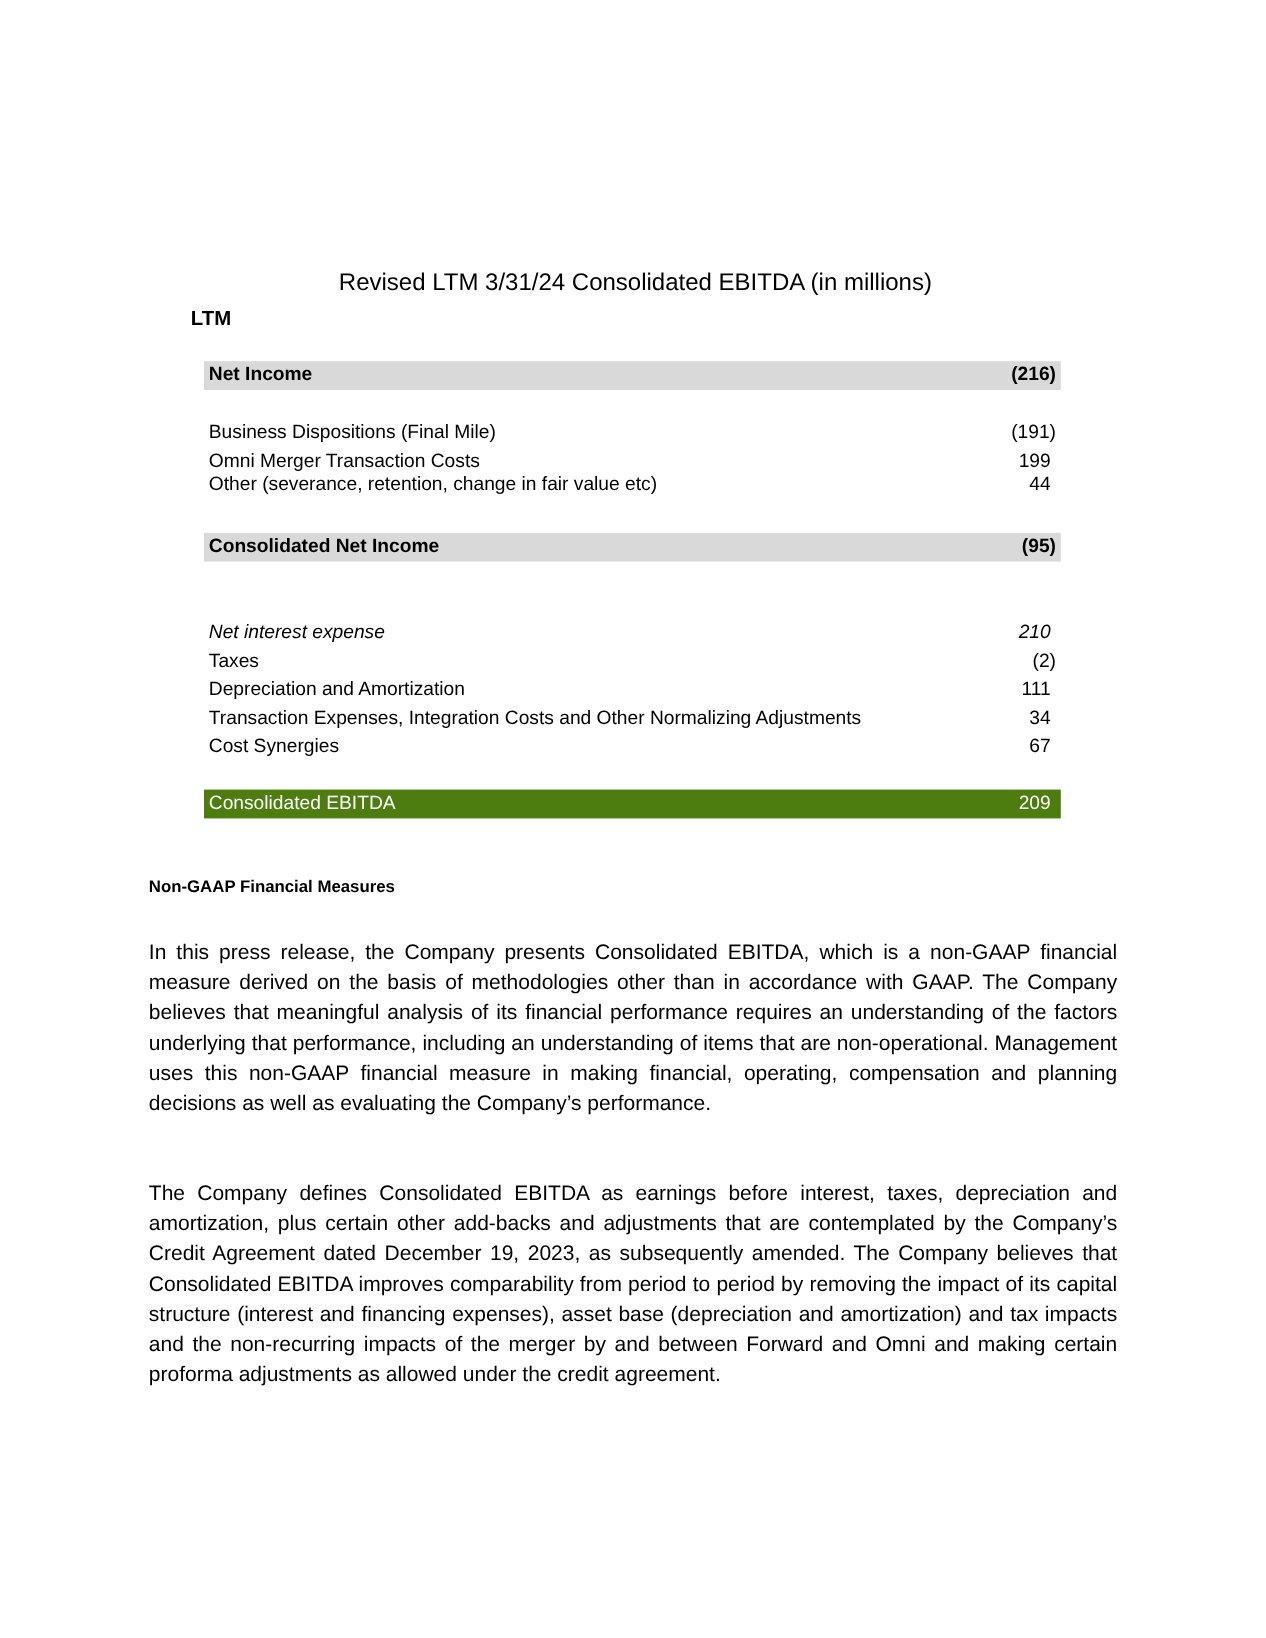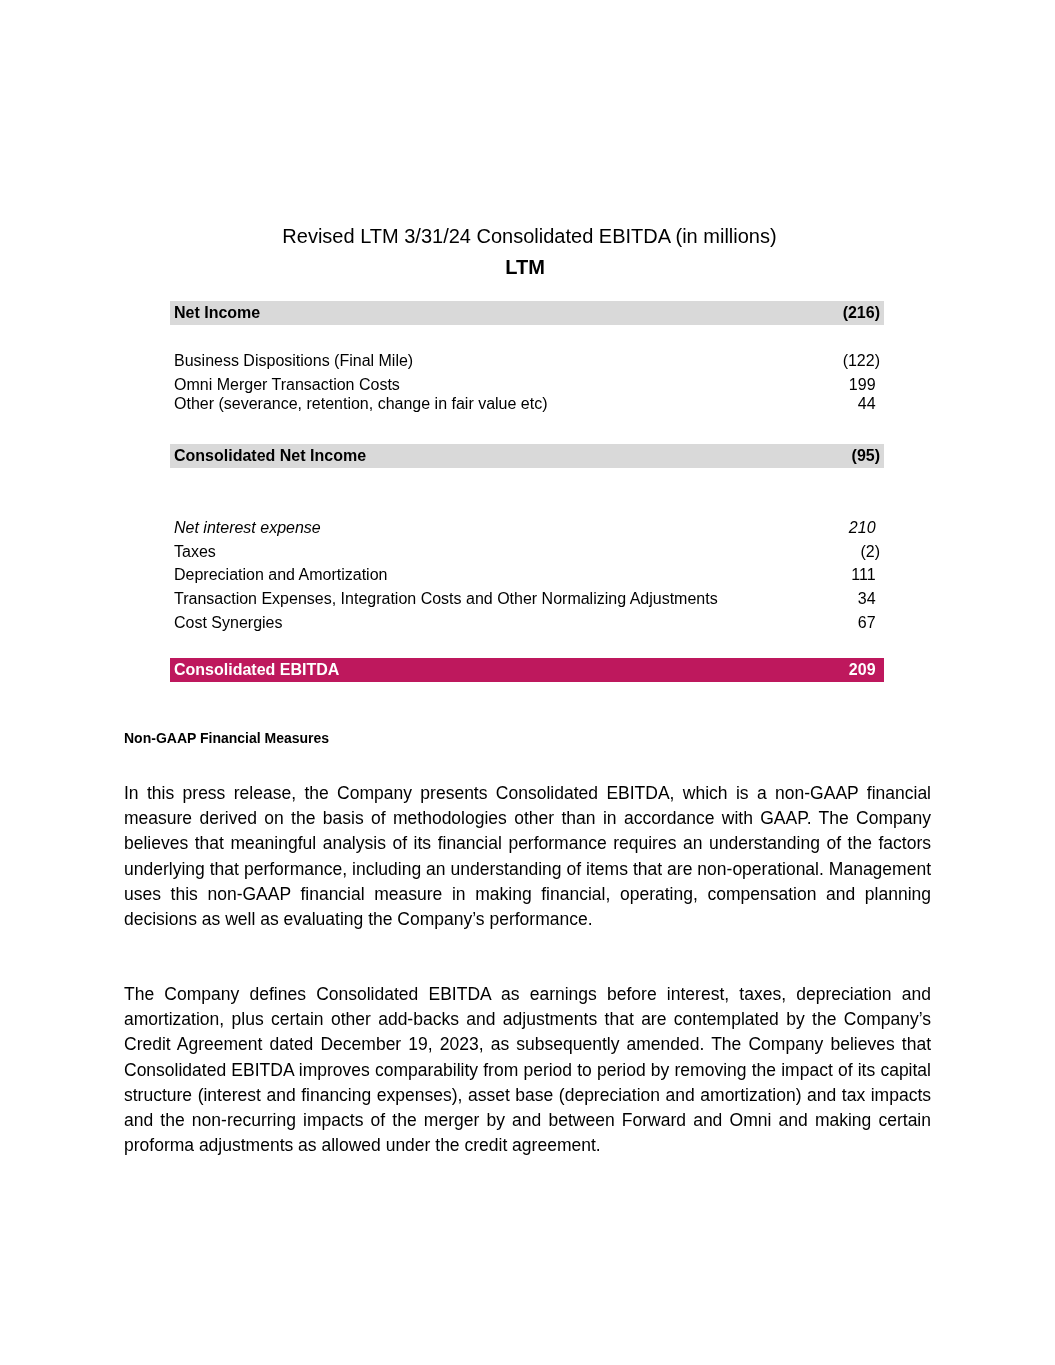--- a/index.html
+++ b/index.html
@@ -6,31 +6,31 @@
   body {
     width: 1055px; height: 1365px; position: relative; overflow: hidden;
     font-family: "Liberation Sans", sans-serif; color: #000;
   }
   .title {
     position: absolute; left: 0; width: 1055px; top: 225px;
     text-align: center; font-size: 20px;
     padding-left: 2px;
   }
   .col-header {
-    position: absolute; left: 170px; width: 710px; top: 256px;
-    text-align: center; font-size: 20px; font-weight: bold;
+    position: absolute; left: 159px; width: 710px; top: 256px;
+    text-align: left; font-size: 17px; font-weight: bold;
   }
   .row {
     position: absolute; left: 170px; width: 714px; height: 24px;
     font-size: 16px; line-height: 24px;
   }
   .row .label { position: absolute; left: 4px; top: 0; white-space: nowrap; }
   .row .val { position: absolute; right: 4px; top: 0; white-space: pre; text-align: right; }
   .row.shaded { background: #d9d9d9; font-weight: bold; }
-  .row.black { background: #be185d; color: #fff; font-weight: bold; }
+  .row.black { background: #4d7c0f; color: #fff; font-weight: normal; }
   .heading {
     position: absolute; left: 124px; top: 730px;
     font-size: 14px; font-weight: bold;
   }
   .para {
     position: absolute; left: 124px; width: 807px;
     font-size: 17.5px; line-height: 25.2px; text-align: justify;
   }
 </style>
 </head>
@@ -39,21 +39,21 @@
 <div class="title">Revised LTM 3/31/24 Consolidated EBITDA (in millions)</div>
 <div class="col-header">LTM</div>
 
 <div class="row shaded" style="top:301px;">
   <span class="label">Net Income</span>
   <span class="val">(216)</span>
 </div>
 
 <div class="row" style="top:349px;">
   <span class="label">Business Dispositions (Final Mile)</span>
-  <span class="val">(122)</span>
+  <span class="val">(191)</span>
 </div>
 <div class="row" style="top:373px;">
   <span class="label">Omni Merger Transaction Costs</span>
   <span class="val">199 </span>
 </div>
 <div class="row" style="top:392px;">
   <span class="label">Other (severance, retention, change in fair value etc)</span>
   <span class="val">44 </span>
 </div>
 

